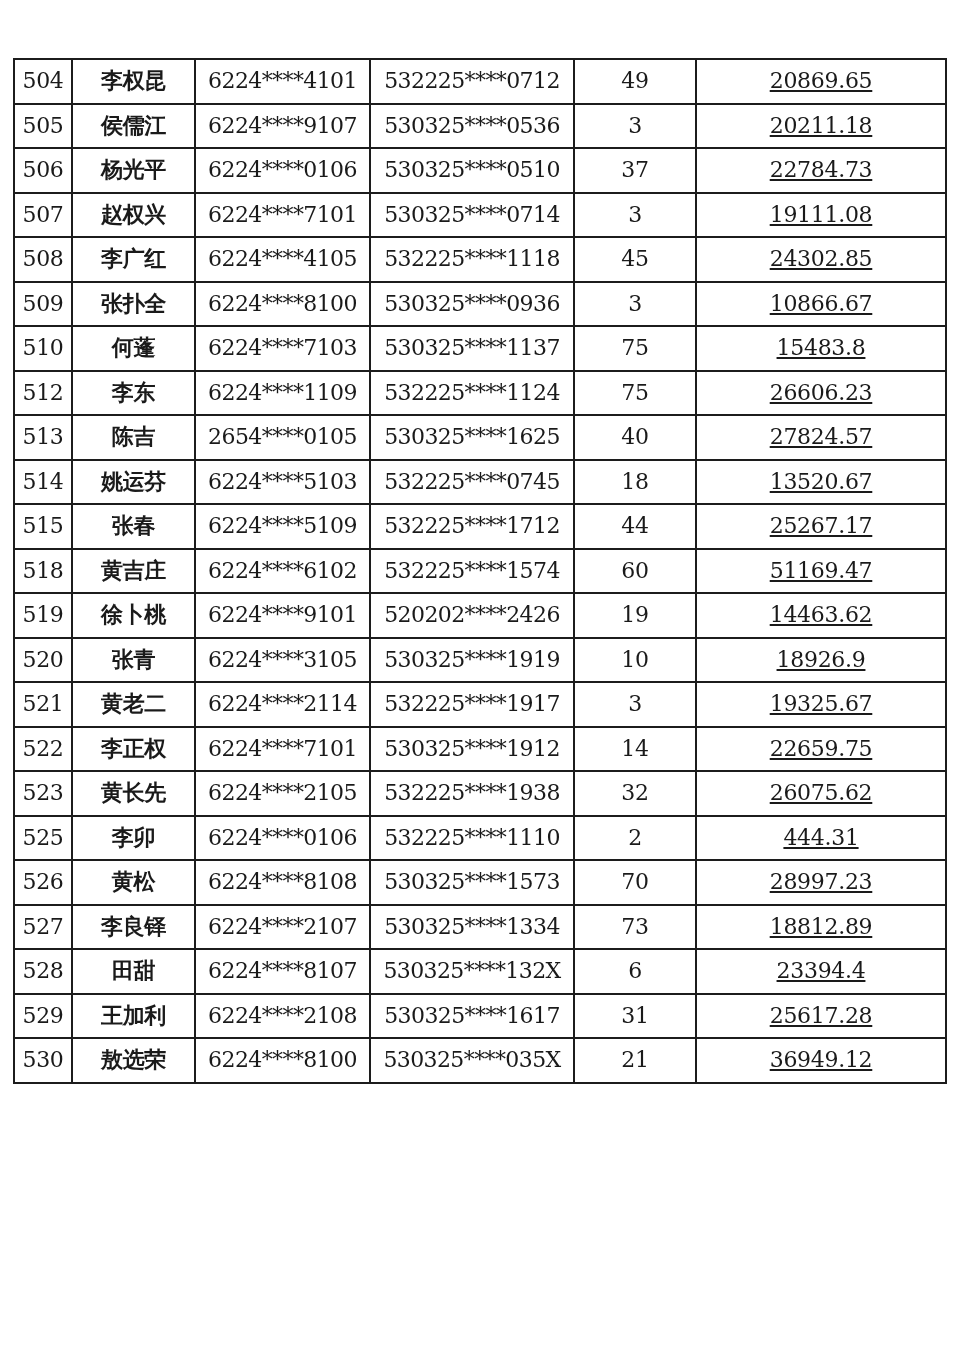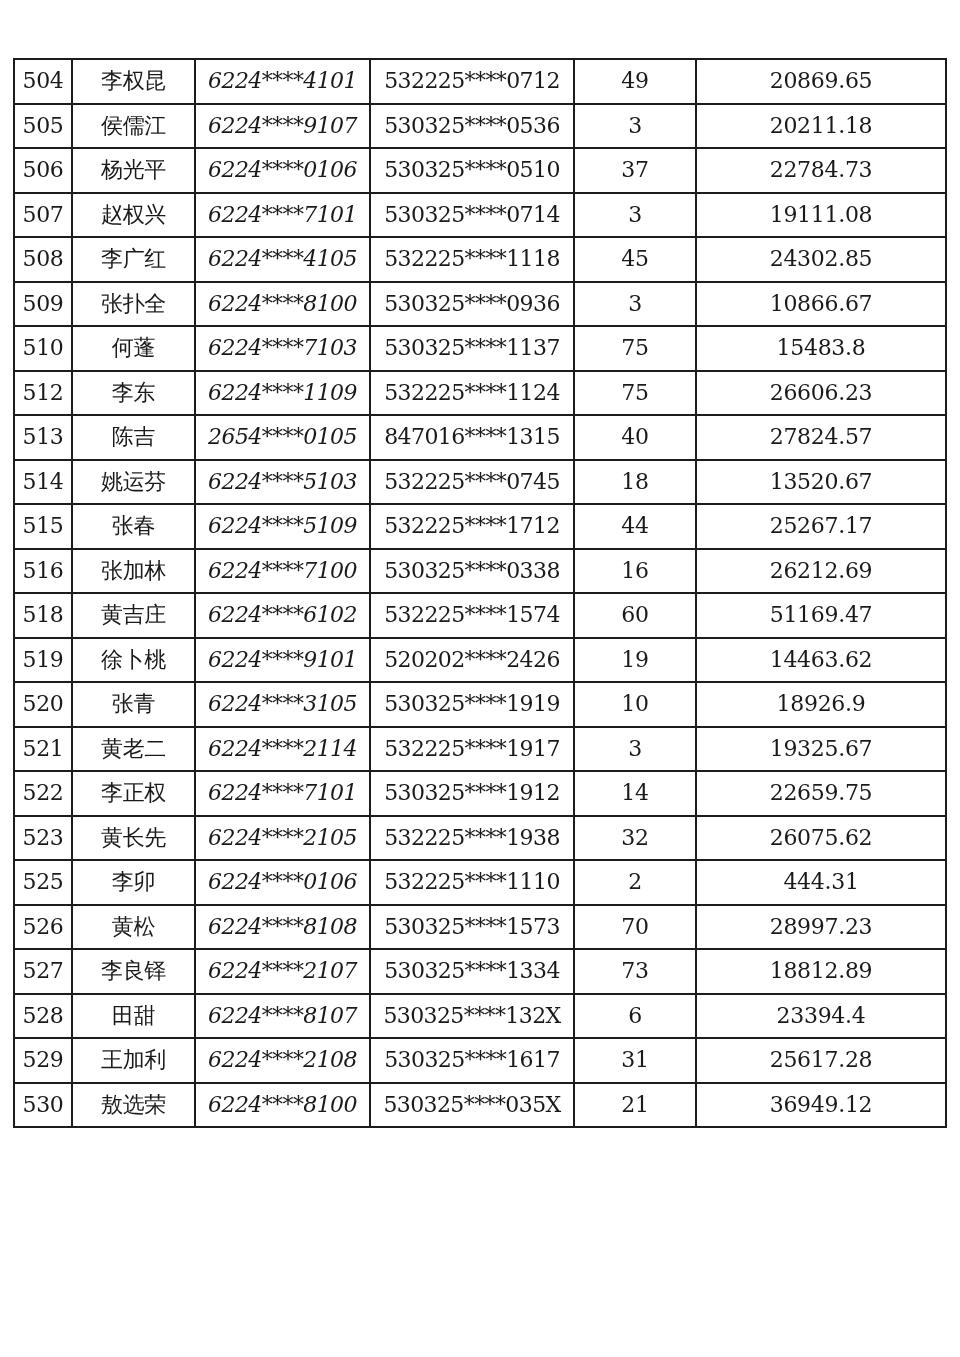--- a/index.html
+++ b/index.html
@@ -29,25 +29,25 @@
       height: 42.5px;
       padding: 0;
       font-size: 22px;
       line-height: 1;
       text-align: center;
       white-space: nowrap;
       overflow: hidden;
       letter-spacing: -0.3px;
     }
     .sheet td.c-no { width: 56px; }
-    .sheet td.c-name { width: 121px; }
-    .sheet td.c-card { width: 173px; letter-spacing: -0.6px; font-style: italic; }
+    .sheet td.c-name { width: 121px; font-weight: bold; }
+    .sheet td.c-card { width: 173px; letter-spacing: -0.6px; }
     .sheet td.c-id { width: 202px; letter-spacing: -0.6px; }
     .sheet td.c-count { width: 120px; border-radius: 12px; }
-    .sheet td.c-amount { width: 248px; }
+    .sheet td.c-amount { width: 248px; text-decoration: underline; }
     .sheet td.c-name { font-family: "DejaVu Sans", "Liberation Sans", sans-serif; font-size: 22px; }
   </style>
 </head>
 <body>
 
 <table class="sheet">
   <tbody id="table-body">
       <tr>
         <td class="c-no">504</td>
         <td class="c-name">李权昆</td>
@@ -109,49 +109,41 @@
         <td class="c-name">李东</td>
         <td class="c-card">6224****1109</td>
         <td class="c-id">532225****1124</td>
         <td class="c-count">75</td>
         <td class="c-amount">26606.23</td>
       </tr>
       <tr>
         <td class="c-no">513</td>
         <td class="c-name">陈吉</td>
         <td class="c-card">2654****0105</td>
-        <td class="c-id">847016****1315</td>
+        <td class="c-id">530325****1625</td>
         <td class="c-count">40</td>
         <td class="c-amount">27824.57</td>
       </tr>
       <tr>
         <td class="c-no">514</td>
         <td class="c-name">姚运芬</td>
         <td class="c-card">6224****5103</td>
         <td class="c-id">532225****0745</td>
         <td class="c-count">18</td>
         <td class="c-amount">13520.67</td>
       </tr>
       <tr>
         <td class="c-no">515</td>
         <td class="c-name">张春</td>
         <td class="c-card">6224****5109</td>
         <td class="c-id">532225****1712</td>
         <td class="c-count">44</td>
         <td class="c-amount">25267.17</td>
       </tr>
       <tr>
-        <td class="c-no">516</td>
-        <td class="c-name">张加林</td>
-        <td class="c-card">6224****7100</td>
-        <td class="c-id">530325****0338</td>
-        <td class="c-count">16</td>
-        <td class="c-amount">26212.69</td>
-      </tr>
-      <tr>
         <td class="c-no">518</td>
         <td class="c-name">黄吉庄</td>
         <td class="c-card">6224****6102</td>
         <td class="c-id">532225****1574</td>
         <td class="c-count">60</td>
         <td class="c-amount">51169.47</td>
       </tr>
       <tr>
         <td class="c-no">519</td>
         <td class="c-name">徐卜桃</td>

